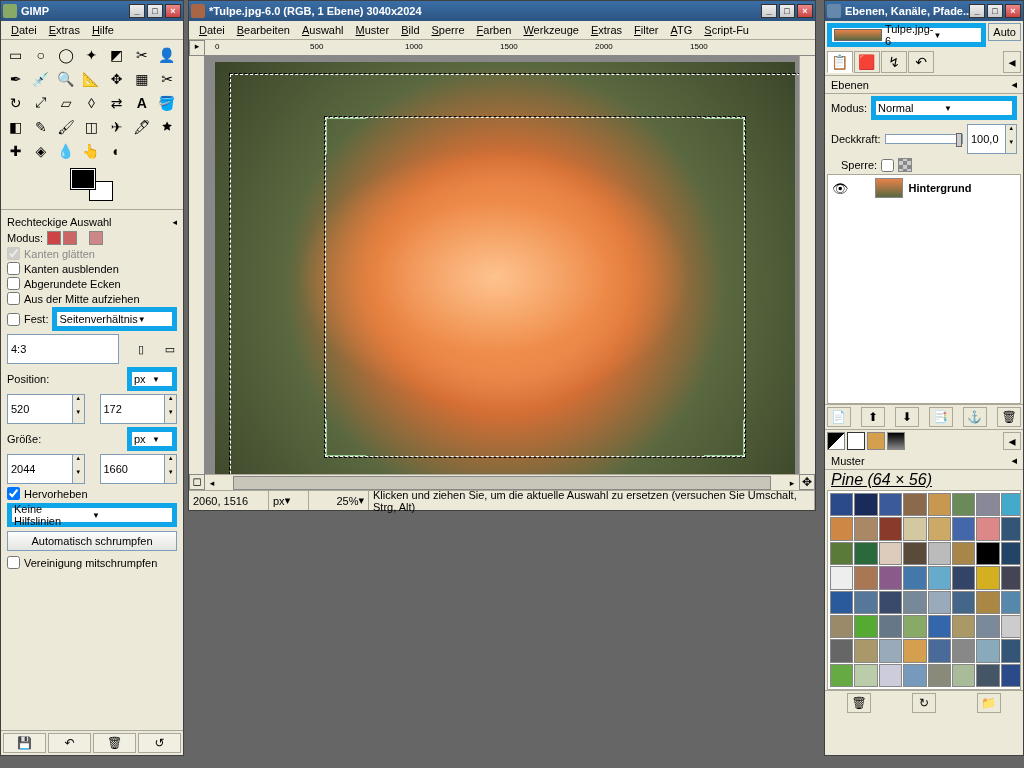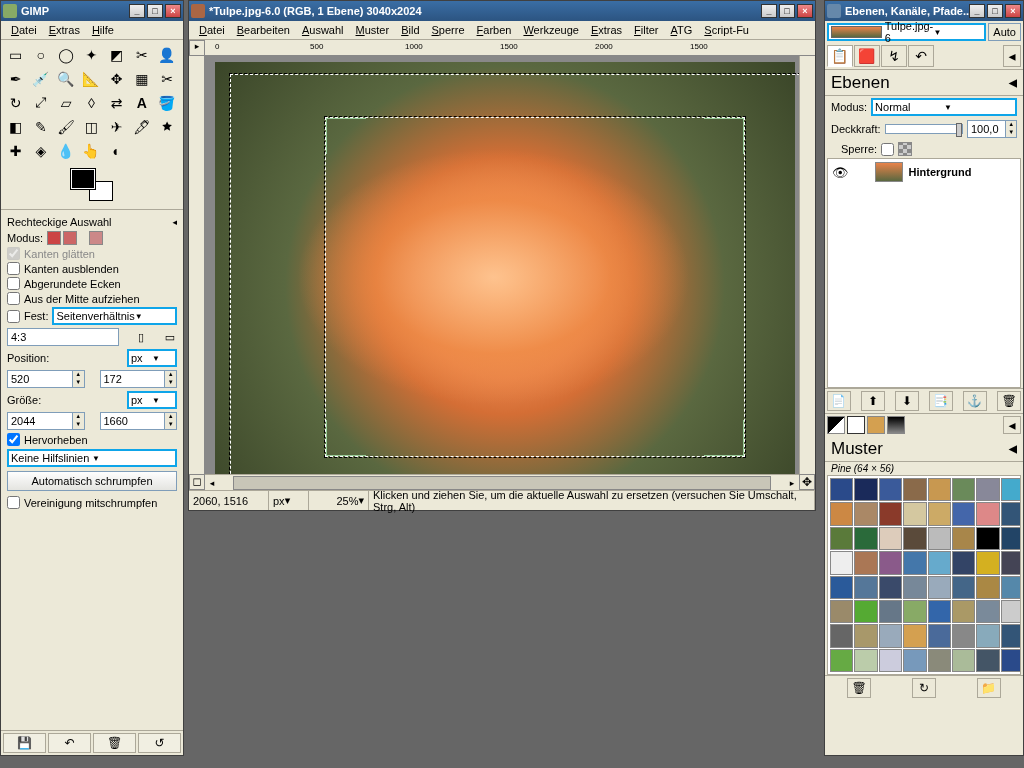--- a/index.html
+++ b/index.html
@@ -29,25 +29,25 @@
 .color-swatch .fg { position: absolute; width: 24px; height: 20px; background: #000; border: 1px solid #fff; outline: 1px solid #000; top: 0; left: 0; z-index: 2; }
 .color-swatch .bg { position: absolute; width: 24px; height: 20px; background: #fff; border: 1px solid #000; bottom: 0; right: 0; }
 .dock-section { border-top: 1px solid #aca899; padding: 4px 6px; }
 .dock-header { display: flex; justify-content: space-between; align-items: center; font-size: 11px; padding: 2px 0; }
 .dock-header .expand { cursor: pointer; font-size: 9px; }
 .option-row { display: flex; align-items: center; gap: 4px; padding: 1px 0; font-size: 11px; }
 .option-row input[type=checkbox] { margin: 0; }
 .modus-icons { display: flex; gap: 2px; }
 .modus-icons span { width: 14px; height: 14px; border: 1px solid #888; display: inline-block; }
 .spin-row { display: flex; gap: 15px; align-items: center; margin: 2px 0; }
-.spin-box { display: flex; border: 1px solid #7f9db9; background: #fff; height: 18px; flex: 1; }
+.spin-box { display: flex; border: 1px solid #7f9db9; background: #fff; height: 30px; flex: 1; }
 .spin-box input { border: none; width: 100%; padding: 0 3px; font-size: 11px; }
 .spin-box .spin-btns { width: 14px; display: flex; flex-direction: column; border-left: 1px solid #7f9db9; }
 .spin-box .spin-btns span { flex: 1; font-size: 6px; text-align: center; line-height: 7px; background: #ece9d8; cursor: pointer; }
-.dropdown { display: flex; border: 2px solid #0ea5e9; background: #fff; height: 18px; align-items: center; padding: 0 2px; flex: 1; }
+.dropdown { display: flex; border: 5px solid #0ea5e9; background: #fff; height: 24px; align-items: center; padding: 0 2px; flex: 1; }
 .dropdown span { flex: 1; font-size: 11px; }
 .dropdown .drop-arrow { font-size: 8px; cursor: pointer; }
 .button { background: linear-gradient(#fefefe,#e4e4e0); border: 1px solid #7f9db9; height: 20px; display: flex; align-items: center; justify-content: center; cursor: pointer; font-size: 11px; }
 .bottom-bar { display: flex; gap: 2px; padding: 2px; margin-top: auto; border-top: 1px solid #aca899; }
 .bottom-bar .btn { flex: 1; height: 20px; border: 1px solid #aca899; background: #f1efe2; display: flex; align-items: center; justify-content: center; font-size: 12px; cursor: pointer; }
 
 
 #imagewin { left: 188; top: 0; width: 628px; height: 511px; left: 188px; }
 #imagewin .titlebar { background: linear-gradient(#3a6ea5,#2c5481); }
 .ruler-h { height: 16px; background: #ece9d8; border-bottom: 1px solid #888; font-size: 8px; position: relative; overflow: hidden; margin-left: 16px; }
@@ -72,34 +72,34 @@
 .navcross { width:16px; height:16px; font-size:12px; text-align:center; border:1px solid #888; cursor:pointer; }
 
 
 #layerswin { right: 0; top: 0; width: 200px; height: 756px; }
 .layers-top { padding: 2px; display: flex; gap: 2px; }
 .layers-top .dropdown { flex: 1; }
 .autobtn { border: 1px solid #7f9db9; background: #ece9d8; padding: 0 4px; height: 18px; display:flex; align-items:center; font-size:11px; cursor:pointer; }
 .tab-row { display: flex; gap: 1px; padding: 2px; border-bottom: 1px solid #aca899; }
 .tab { width: 26px; height: 22px; border: 1px solid #aca899; background: #ece9d8; display:flex; align-items:center; justify-content:center; font-size:14px; cursor:pointer; }
 .tab.active { background: #fff; border-bottom-color: #fff; }
-.panel-label { background: #ece9d8; padding: 2px 6px; font-size: 17px; border-bottom: 1px solid #aca899; display:flex; justify-content:space-between; align-items:center; }
+.panel-label { background: #ece9d8; padding: 2px 6px; font-size: 11px; border-bottom: 1px solid #aca899; display:flex; justify-content:space-between; align-items:center; }
 .layer-list { flex: 1; background: #fff; overflow: auto; border: 1px solid #aca899; margin: 0 2px; min-height: 180px; max-height: 230px; }
 .layer-row { display: flex; align-items: center; gap: 6px; padding: 3px 4px; font-size: 11px; }
 .layer-row .eye { font-size: 13px; cursor: pointer; }
 .layer-row .thumb { width: 28px; height: 20px; background: linear-gradient(#e8834a,#5a6840); border:1px solid #888; }
 .layer-buttons { display:flex; gap:1px; padding:2px; border-top:1px solid #aca899; justify-content:space-between; }
 .layer-buttons .lb { width:24px; height:20px; border:1px solid #aca899; background:#ece9d8; display:flex; align-items:center; justify-content:center; font-size:12px; cursor:pointer; }
 
 .pattern-section { border-top: 1px solid #aca899; }
 .mini-swatch-row { display:flex; gap:2px; padding:2px; }
 .mini-swatch { width:18px; height:18px; border:1px solid #888; }
 .pattern-grid { display: grid; grid-template-columns: repeat(8, 1fr); gap: 1px; padding: 2px; background: #fff; border: 1px solid #aca899; margin: 0 2px; height: 200px; overflow-y: scroll; }
 .pattern { width: 100%; aspect-ratio: 1; border: 1px solid #888; }
-.pattern-info { font-style: italic; font-size: 10px; padding: 1px 6px; }
+.pattern-info { font-style: italic; font-size: 16px; padding: 1px 6px; text-decoration: underline; }
 
 .label { font-size: 11px; }
 .flex-spacer{flex:1}
 </style>
 </head>
 <body>
 
 <div class="window" id="toolbox">
   <div class="titlebar active">
     <div class="app-icon"></div>

